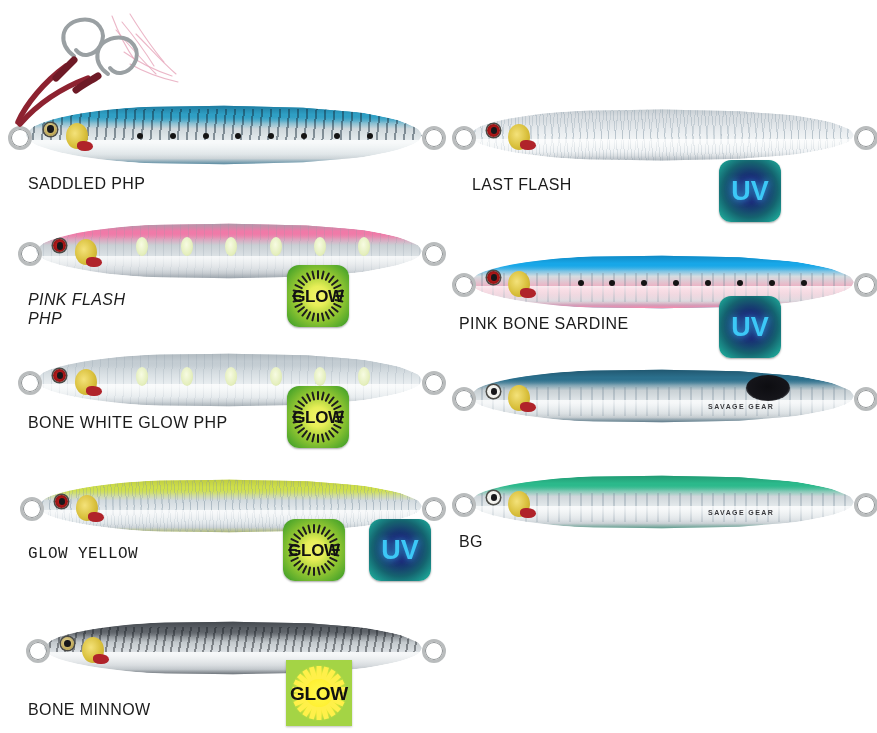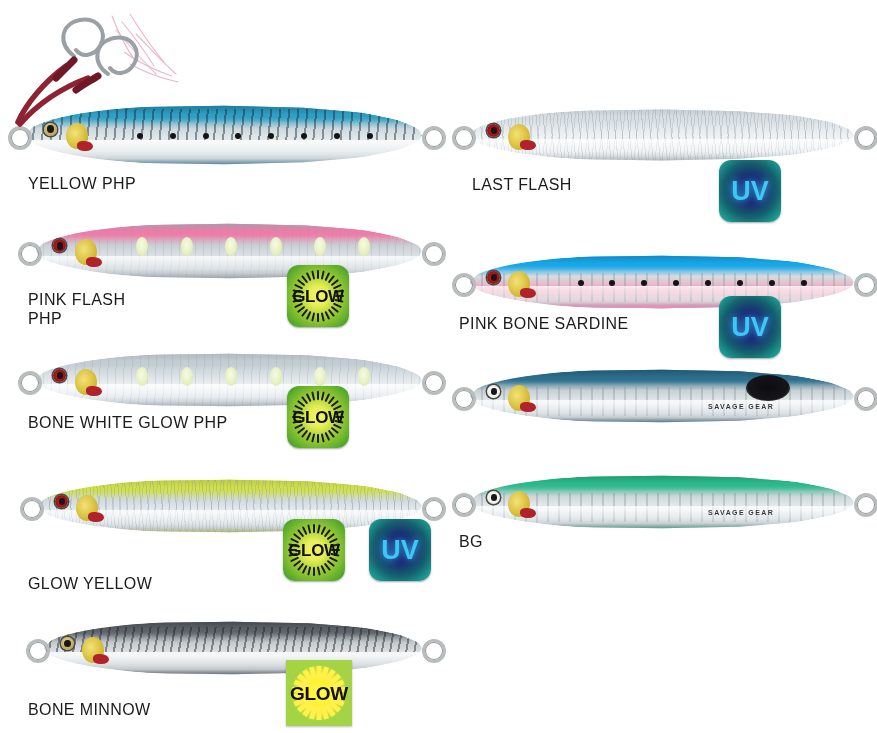--- a/index.html
+++ b/index.html
@@ -176,21 +176,21 @@
         <path d="M120,48 C134,58 150,66 168,72" fill="none" stroke="#e8a9bd" stroke-width="1.1" stroke-linecap="round" opacity=".85"></path>
         <path d="M126,60 C140,68 156,74 174,78" fill="none" stroke="#e8a9bd" stroke-width="1.1" stroke-linecap="round" opacity=".85"></path>
         <path d="M108,12 C114,28 122,44 132,58" fill="none" stroke="#e8a9bd" stroke-width="1.1" stroke-linecap="round" opacity=".85"></path>
         <path d="M14,118 C22,100 40,78 62,62" fill="none" stroke="#8d2230" stroke-width="5.5" stroke-linecap="round"></path>
         <path d="M16,120 C30,104 52,86 84,74" fill="none" stroke="#8d2230" stroke-width="5.5" stroke-linecap="round"></path>
         <path d="M70,52 C54,40 56,20 76,16 C94,13 104,28 96,42 C90,52 78,54 72,46" fill="none" stroke="#9aa0a3" stroke-width="4" stroke-linecap="round"></path>
         <path d="M104,70 C88,60 90,38 110,34 C128,31 138,47 130,60 C124,70 112,72 106,64" fill="none" stroke="#9aa0a3" stroke-width="4" stroke-linecap="round"></path>
         <path d="M52,74 C58,68 64,62 70,56" fill="none" stroke="#6e1a26" stroke-width="7" stroke-linecap="round"></path>
         <path d="M72,86 C80,80 88,76 94,72" fill="none" stroke="#6e1a26" stroke-width="7" stroke-linecap="round"></path>
       </svg></div>
-    <div class="label" style="left: 28px; top: 174px;">YELLOW PHP</div>
+    <div class="label" style="left: 28px; top: 174px;">SADDLED PHP</div>
     <div class="lure-row" style="left: 18px; top: 222px; width: 422px; height: 58px;">
       <div class="lure" style="left: 0px; top: 0px; width: 422px; height: 58px;">
         <div class="body" style="left: 18px; width: 386px;">
           <div class="shape jig" style="background: linear-gradient(rgb(240, 122, 168) 0%, rgb(240, 122, 168) 20%, rgb(201, 207, 212) 40%, rgb(223, 229, 232) 62%, rgb(201, 207, 212) 88%, rgb(154, 163, 171) 100%);">
             <div class="backline" style="background: linear-gradient(rgb(154, 163, 171) 0%, rgb(240, 122, 168) 55%, rgba(255, 255, 255, 0) 100%); opacity: 0.9;"></div>
             <div class="stripes" style="background: repeating-linear-gradient(92deg, rgba(140, 155, 168, 0.4) 0px, rgba(140, 155, 168, 0.4) 1px, rgba(255, 255, 255, 0) 1px, rgba(255, 255, 255, 0) 8px);"></div>
             <div class="belly" style="background: linear-gradient(rgba(255, 255, 255, 0.75) 0%, rgba(255, 255, 255, 0.25) 55%, rgba(120, 130, 140, 0.35) 100%);"></div>
             <div class="glowspot" style="left: 100.36px;"></div>
             <div class="glowspot" style="left: 144.75px;"></div>
             <div class="glowspot" style="left: 189.14px;"></div>
@@ -199,21 +199,21 @@
             <div class="glowspot" style="left: 322.31px;"></div>
             <div class="gill" style="left: 38.6px; top: 17.4px; width: 22px; height: 26px;"></div>
             <div class="redgill" style="left: 50.18px; top: 34.8px; width: 16px; height: 10px;"></div>
             <div class="eye red" style="left: 17.37px; top: 17.4px; width: 13px; height: 13px;"></div>
           </div>
         </div>
         <div class="ring" style="left: 0px; top: 20px;"></div>
         <div class="ring" style="left: 404px; top: 20px;"></div>
       </div>
     </div>
-    <div class="label" style="left: 28px; top: 290px;">PINK FLASH
+    <div class="label" style="left: 28px; top: 290px; font-style: italic;">PINK FLASH
 PHP</div>
     <div class="badge" style="left: 287px; top: 265px;">
       <div class="badge-glow">
         <div class="rays" style="left: 50%; top: 50%;">
           <div class="ray" style="transform: translate(-1px, -26px) rotate(0deg);"></div>
           <div class="ray" style="transform: translate(-1px, -26px) rotate(12.8571deg);"></div>
           <div class="ray" style="transform: translate(-1px, -26px) rotate(25.7143deg);"></div>
           <div class="ray" style="transform: translate(-1px, -26px) rotate(38.5714deg);"></div>
           <div class="ray" style="transform: translate(-1px, -26px) rotate(51.4286deg);"></div>
           <div class="ray" style="transform: translate(-1px, -26px) rotate(64.2857deg);"></div>
@@ -310,21 +310,21 @@
             <div class="belly" style="background: linear-gradient(rgba(255, 255, 255, 0.75) 0%, rgba(255, 255, 255, 0.25) 55%, rgba(120, 130, 140, 0.35) 100%);"></div>
             <div class="gill" style="left: 38.4px; top: 16.8px; width: 22px; height: 26px;"></div>
             <div class="redgill" style="left: 49.92px; top: 33.6px; width: 16px; height: 10px;"></div>
             <div class="eye red" style="left: 17.28px; top: 16.8px; width: 13px; height: 13px;"></div>
           </div>
         </div>
         <div class="ring" style="left: 0px; top: 19px;"></div>
         <div class="ring" style="left: 402px; top: 19px;"></div>
       </div>
     </div>
-    <div class="label" style="left: 28px; top: 574px;">GLOW YELLOW</div>
+    <div class="label" style="left: 28px; top: 545px; font-family: Liberation Mono, monospace;">GLOW YELLOW</div>
     <div class="badge" style="left: 283px; top: 519px;">
       <div class="badge-glow">
         <div class="rays" style="left: 50%; top: 50%;">
           <div class="ray" style="transform: translate(-1px, -26px) rotate(0deg);"></div>
           <div class="ray" style="transform: translate(-1px, -26px) rotate(12.8571deg);"></div>
           <div class="ray" style="transform: translate(-1px, -26px) rotate(25.7143deg);"></div>
           <div class="ray" style="transform: translate(-1px, -26px) rotate(38.5714deg);"></div>
           <div class="ray" style="transform: translate(-1px, -26px) rotate(51.4286deg);"></div>
           <div class="ray" style="transform: translate(-1px, -26px) rotate(64.2857deg);"></div>
           <div class="ray" style="transform: translate(-1px, -26px) rotate(77.1429deg);"></div>

